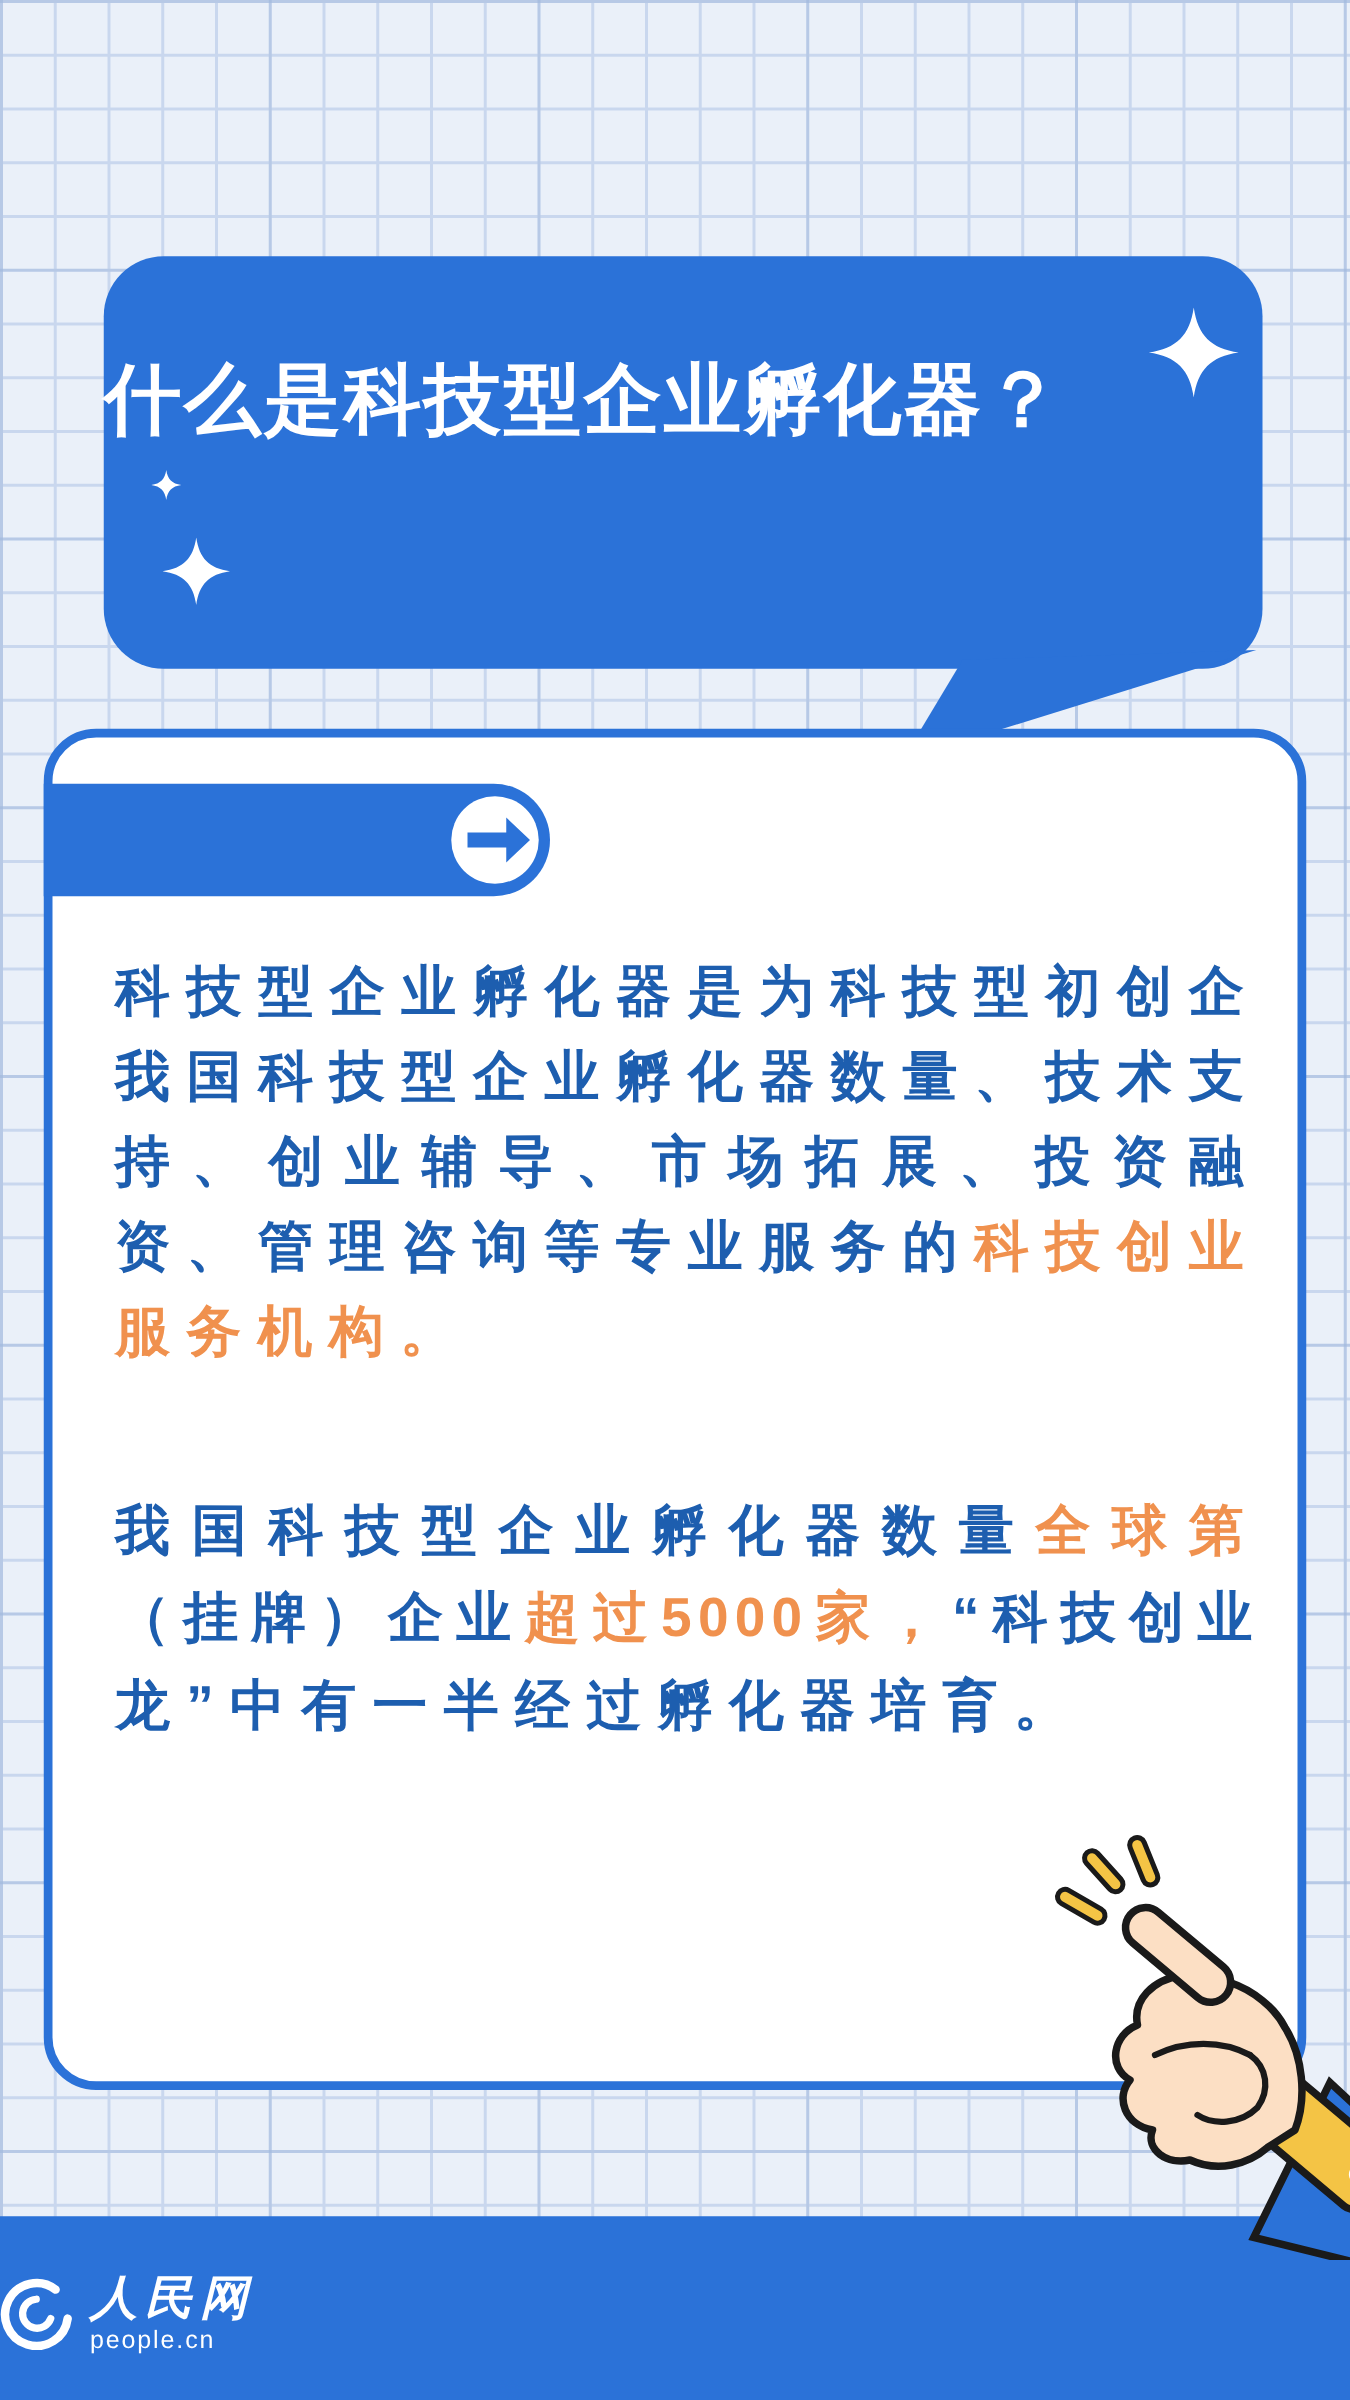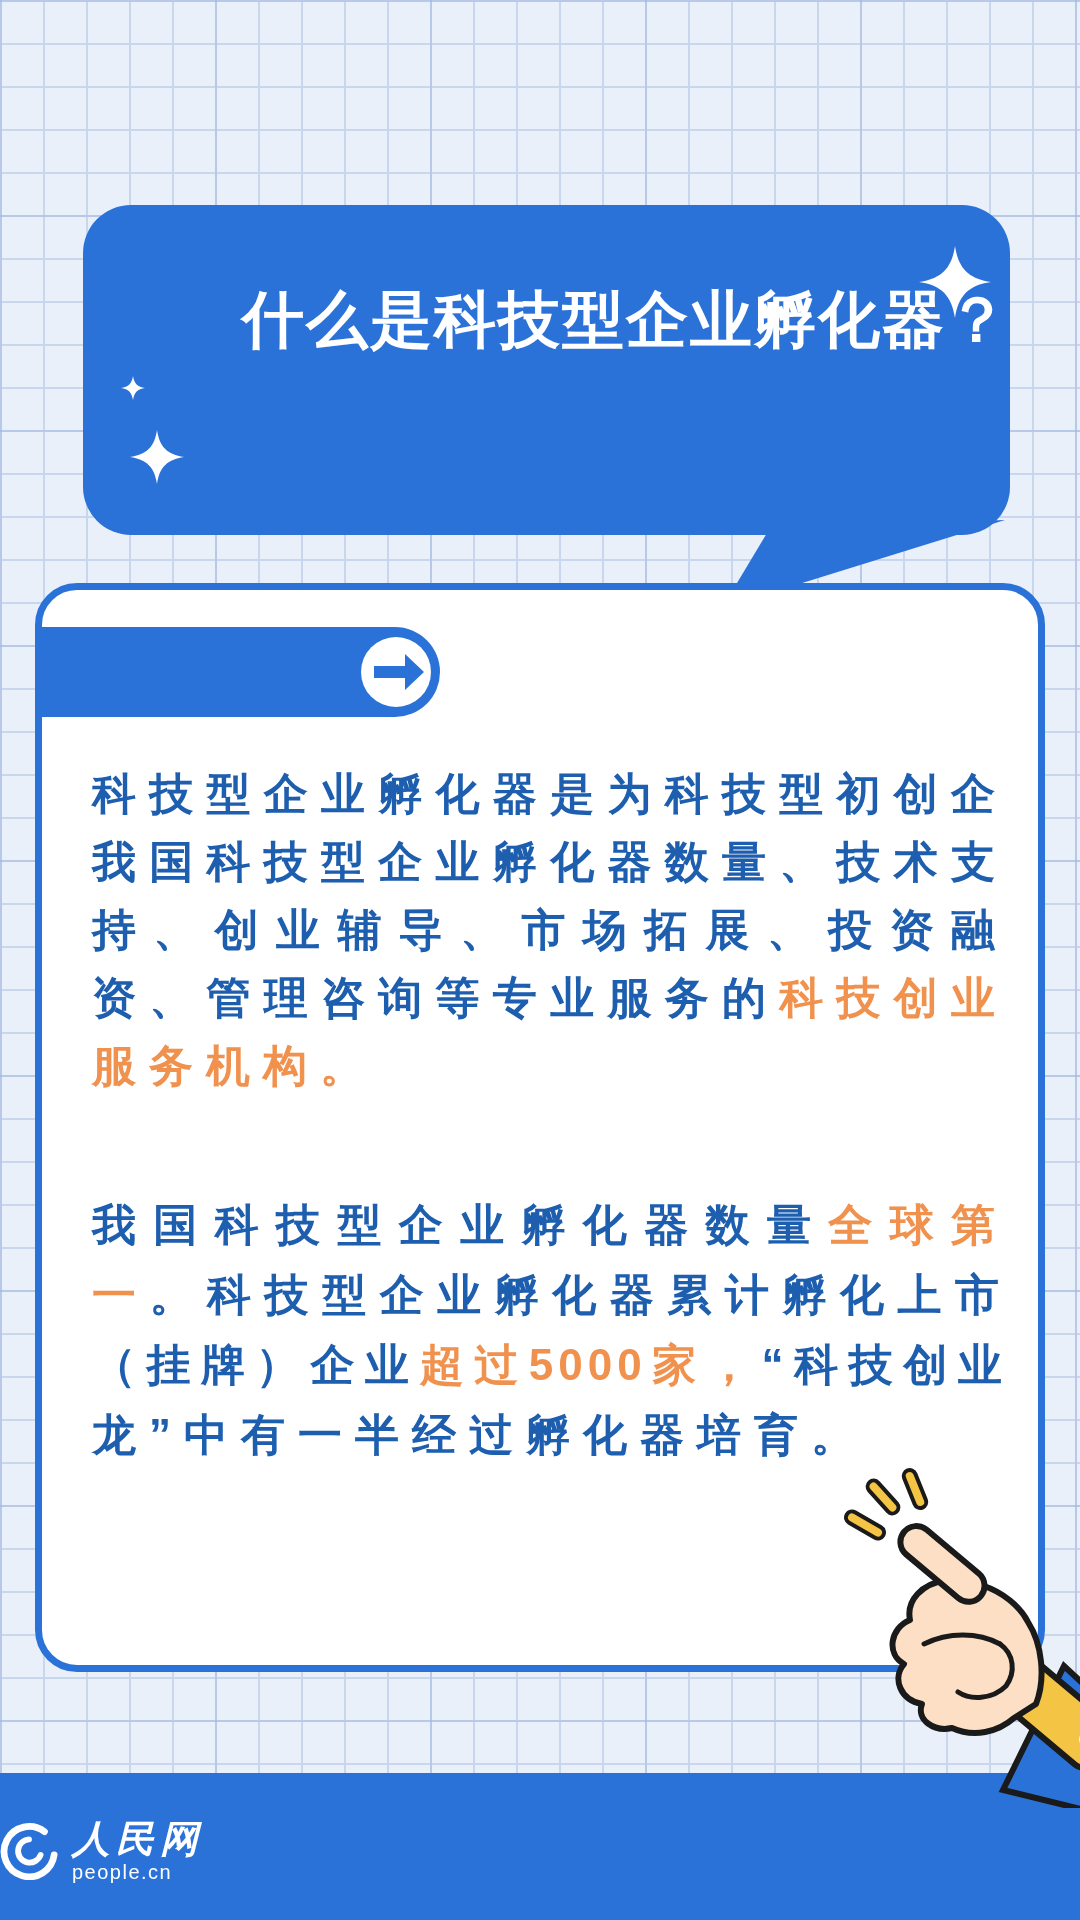--- a/index.html
+++ b/index.html
@@ -18,21 +18,21 @@
   }
 
   
   .bubble{
     position:absolute;left:83px;top:205px;width:927px;height:330px;
     background:#2B72D8;border-radius:48px;
   }
   .bubble-tail{position:absolute;left:700px;top:500px;width:320px;height:120px;}
   .bubble-title{
     position:absolute;left:0;top:73px;width:100%;
-    margin:0;text-align:right;
+    margin:0;text-align:left;
     font-size:62px;font-weight:bold;letter-spacing:2px;color:#FFFFFF;
   }
   .star{position:absolute;}
   .star svg{display:block;width:100%;height:100%;}
   .star-lg{left:836px;top:41px;width:72px;height:72px;}
   .star-sm{left:38px;top:171px;width:24px;height:24px;}
   .star-md{left:47px;top:225px;width:54px;height:54px;}
 
   
   .card{
@@ -125,21 +125,20 @@
     <div class="para p1">
       <div class="line"><span class="seg" data-color="blue">科技型企业孵化器是为科技型初创企</span></div>
       <div class="line"><span class="seg" data-color="blue">我国科技型企业孵化器数量、技术支</span></div>
       <div class="line"><span class="seg" data-color="blue">持、创业辅导、市场拓展、投资融</span></div>
       <div class="line"><span class="seg" data-color="blue">资、管理咨询等专业服务的</span><span class="seg" data-color="orange">科技创业</span></div>
       <div class="line short"><span class="seg" data-color="orange">服务机构。</span></div>
     </div>
 
     <div class="para p2">
       <div class="line"><span class="seg" data-color="blue">我国科技型企业孵化器数量</span><span class="seg" data-color="orange">全球第</span></div>
-      <div class="line ls8"><span class="seg" data-color="orange">一</span><span class="seg" data-color="blue">。科技型企业孵化器累计孵化上市</span></div>
       <div class="line ls5"><span class="seg" data-color="blue">（挂牌）企业</span><span class="seg" data-color="orange">超过5000家，</span><span class="seg" data-color="blue">“科技创业</span></div>
       <div class="line short"><span class="seg" data-color="blue">龙”中有一半经过孵化器培育。</span></div>
     </div>
   </div>
 
   <div class="hand">
     <svg viewBox="0 0 300 360">
 
       <path d="M236 218 L330 305 L330 380 L175 342 Z" fill="#2B72D8" stroke="#1A1A1A" stroke-width="6"></path>
 

